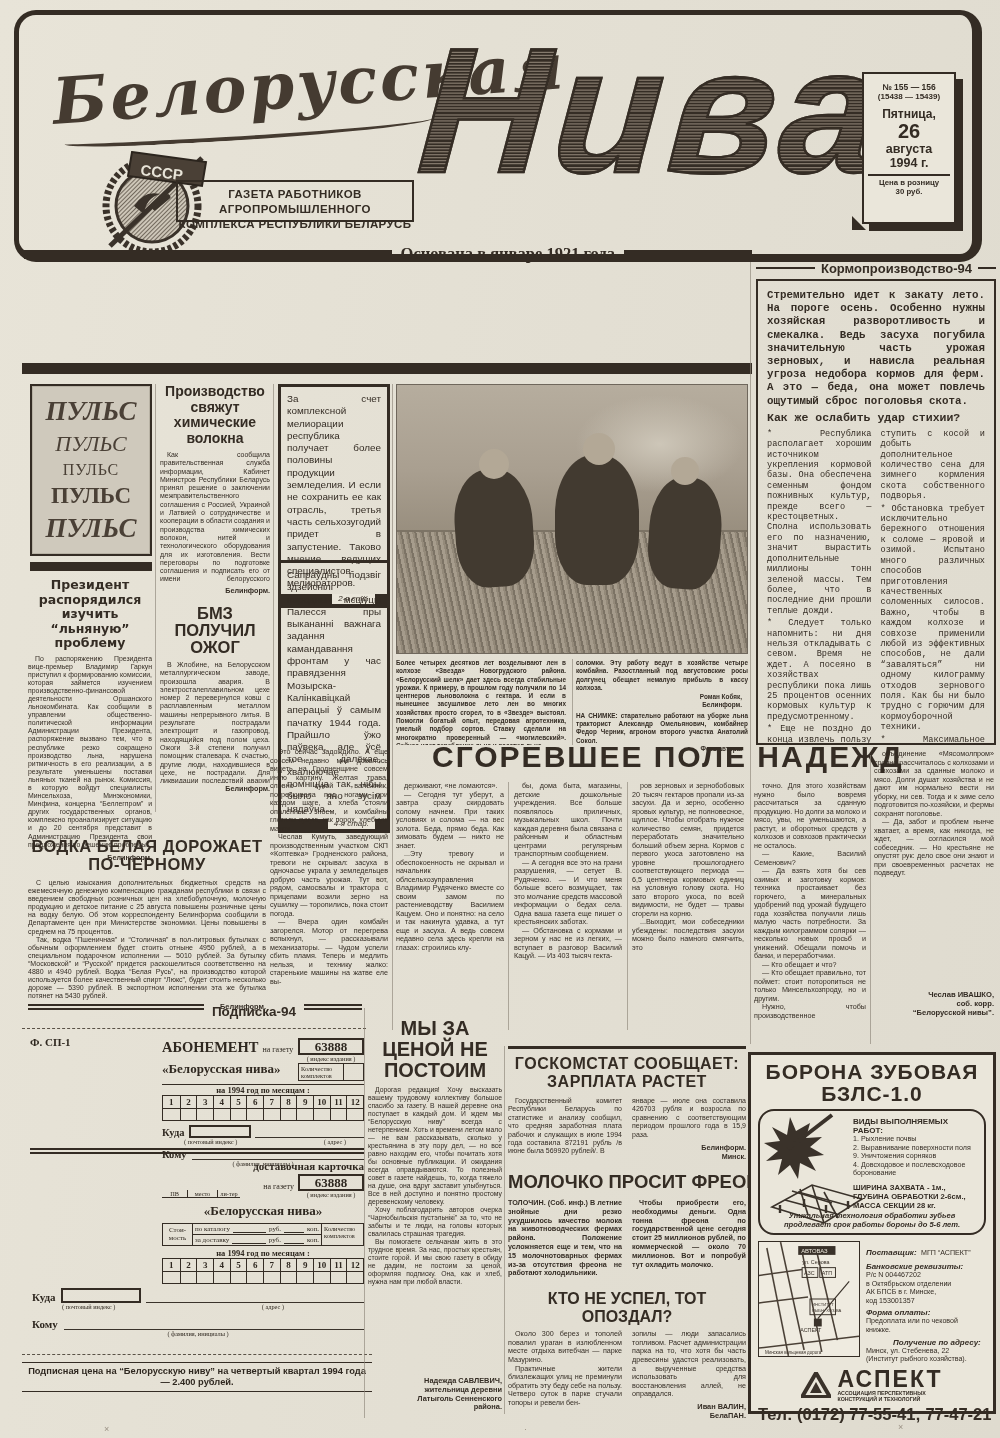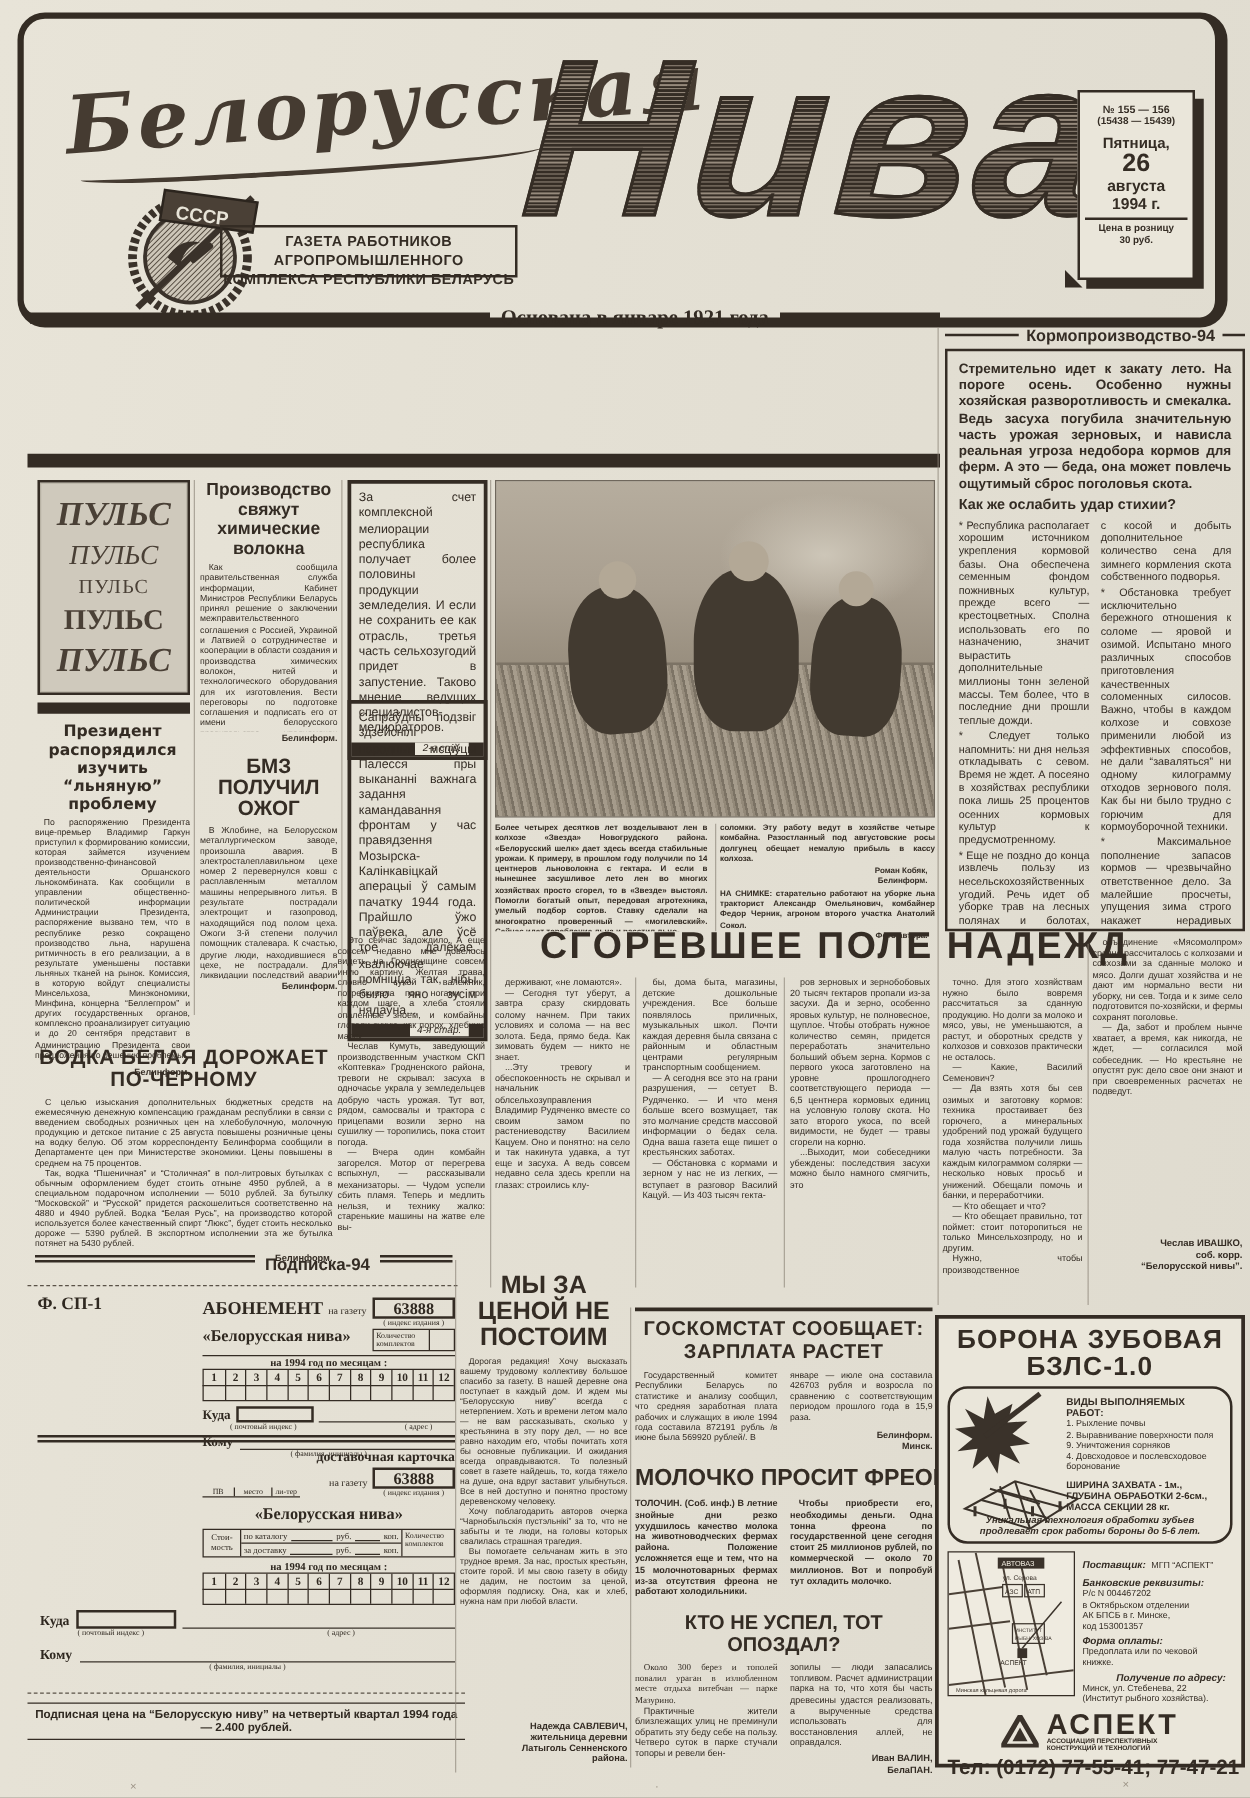--- a/index.html
+++ b/index.html
@@ -131,21 +131,21 @@
     <div style="flex:0 0 128px;height:9px;background:var(--ink);"></div>
   </div>
 
   <div class="hbar" style="left:22px;top:363px;width:730px;height:11px;"></div>
 
   <div class="abs" style="left:756px;top:260px;width:240px;height:16px;display:flex;align-items:center;">
     <div style="flex:1;height:2.5px;background:var(--ink);"></div>
     <div class="b" style="font-size:13px;margin:0 6px;white-space:nowrap;">Кормопроизводство-94</div>
     <div style="flex:0 0 18px;height:2.5px;background:var(--ink);"></div>
   </div>
-  <div class="abs fodder-box ovh" style="left:756px;top:279px;width:240px;height:466px;padding:8px 9px;">
+  <div class="abs fodder-box ovh" style="left:756px;top:279px;width:240px;height:466px;padding:8px 9px;font-family:Liberation Mono, monospace;">
     <div class="b jt" style="font-size:10.8px;line-height:13.2px;">Стремительно идет к закату лето. На пороге осень. Особенно нужны хозяйская разворотливость и смекалка. Ведь засуха погубила значительную часть урожая зерновых, и нависла реальная угроза недобора кормов для ферм. А это — беда, она может повлечь ощутимый сброс поголовья скота.</div>
     <div class="b" style="font-size:11.5px;margin:3px 0 5px;">Как же ослабить удар стихии?</div>
     <div class="fodder-cols">
         <p>* Республика располагает хорошим источником укрепления кормовой базы. Она обеспечена семенным фондом пожнивных культур, прежде всего — крестоцветных. Сполна использовать его по назначению, значит вырастить дополнительные миллионы тонн зеленой массы. Тем более, что в последние дни прошли теплые дожди.</p>
         <p>* Следует только напомнить: ни дня нельзя откладывать с севом. Время не ждет. А посеяно в хозяйствах республики пока лишь 25 процентов осенних кормовых культур к предусмотренному.</p>
         <p>* Еще не поздно до конца извлечь пользу из несельскохозяйственных угодий. Речь идет об уборке трав на лесных полянах и болотах, низинных закустаренных массивах в приречных зонах и т.д. Везде, где можно сельчанам ступить с косой и добыть дополнительное количество сена для зимнего кормления скота собственного подворья.</p>
         <p>* Обстановка требует исключительно бережного отношения к соломе — яровой и озимой. Испытано много различных способов приготовления качественных соломенных силосов. Важно, чтобы в каждом колхозе и совхозе применили любой из эффективных способов, не дали “заваляться” ни одному килограмму отходов зернового поля. Как бы ни было трудно с горючим для кормоуборочной техники.</p>
         <p>* Максимальное пополнение запасов кормов — чрезвычайно ответственное дело. За малейшие просчеты, упущения зима строго накажет нерадивых недобором продукции ферм. Этого нельзя забывать.</p>
       </div>
   </div>
@@ -258,21 +258,21 @@
   </div>
 
   <div class="abs" style="left:28px;top:1004px;width:334px;height:18px;display:flex;align-items:flex-start;">
     <div class="dbl" style="flex:1;"></div>
     <div class="b" style="font-size:13.5px;margin:0 8px;white-space:nowrap;">Подписка-94</div>
     <div class="dbl" style="flex:0 0 58px;"></div>
   </div>
   <div class="abs" style="left:22px;top:1028px;width:344px;border-top:1.5px dashed #5a5247;"></div>
 
   <div class="abs form-serif" style="left:30px;top:1036px;width:334px;height:344px;">
-    <div class="b" style="font-size:14px;">Ф. СП-1</div>
+    <div class="b" style="font-size:11px;">Ф. СП-1</div>
 
     <div class="abs" style="left:132px;top:2px;width:202px;">
       <div style="display:flex;align-items:flex-start;">
         <div>
           <span class="b" style="font-size:14.5px;">АБОНЕМЕНТ</span>
           <span style="font-size:8px;">на газету</span>
           <div class="b" style="font-size:13px;margin-top:5px;">«Белорусская  нива»</div>
         </div>
         <div style="margin-left:auto;">
           <div class="ibox b" style="width:66px;height:17px;font-size:13px;">63888</div>
@@ -435,21 +435,21 @@
     <div style="display:flex;gap:10px;margin-top:6px;">
       <div class="jt b" style="width:114px;font-size:7.2px;line-height:8.8px;"><span>ТОЛОЧИН. (Соб. инф.)</span><span> В летние знойные дни резко ухудшилось качество молока на животноводческих фермах района. Положение усложняется еще и тем, что на 15 молочнотоварных фермах из-за отсутствия фреона не работают холодильники.</span></div>
       <div class="jt b" style="width:114px;font-size:7.2px;line-height:8.8px;text-indent:7px;">Чтобы приобрести его, необходимы деньги. Одна тонна фреона по государственной цене сегодня стоит 25 миллионов рублей, по коммерческой — около 70 миллионов. Вот и попробуй тут охладить молочко.</div>
     </div>
     <div class="b ctr" style="font-size:16px;line-height:17.5px;margin-top:12px;">
       <div>КТО НЕ УСПЕЛ, ТОТ</div>
       <div>ОПОЗДАЛ?</div>
     </div>
     <div style="display:flex;gap:10px;margin-top:5px;">
       <div class="jt" style="width:114px;font-size:7.2px;line-height:8.6px;">
-          <p style="text-indent:7px;font-family:Liberation Serif, serif;">Около 300 берез и тополей повалил ураган в излюбленном месте отдыха витебчан — парке Мазурино.</p>
+          <p style="text-indent:7px;">Около 300 берез и тополей повалил ураган в излюбленном месте отдыха витебчан — парке Мазурино.</p>
           <p style="text-indent:7px;">Практичные жители близлежащих улиц не преминули обратить эту беду себе на пользу. Четверо суток в парке стучали топоры и ревели бен-</p>
         </div>
       <div style="width:114px;">
         <div class="jt" style="font-size:7.2px;line-height:8.6px;">зопилы — люди запасались топливом. Расчет администрации парка на то, что хотя бы часть древесины удастся реализовать, а вырученные средства использовать для восстановления аллей, не оправдался.</div>
         <div class="rt b" style="font-size:7.4px;margin-top:3px;">Иван ВАЛИН,</div>
         <div class="rt b" style="font-size:7.4px;">БелаПАН.</div>
       </div>
     </div>
   </div>
 

